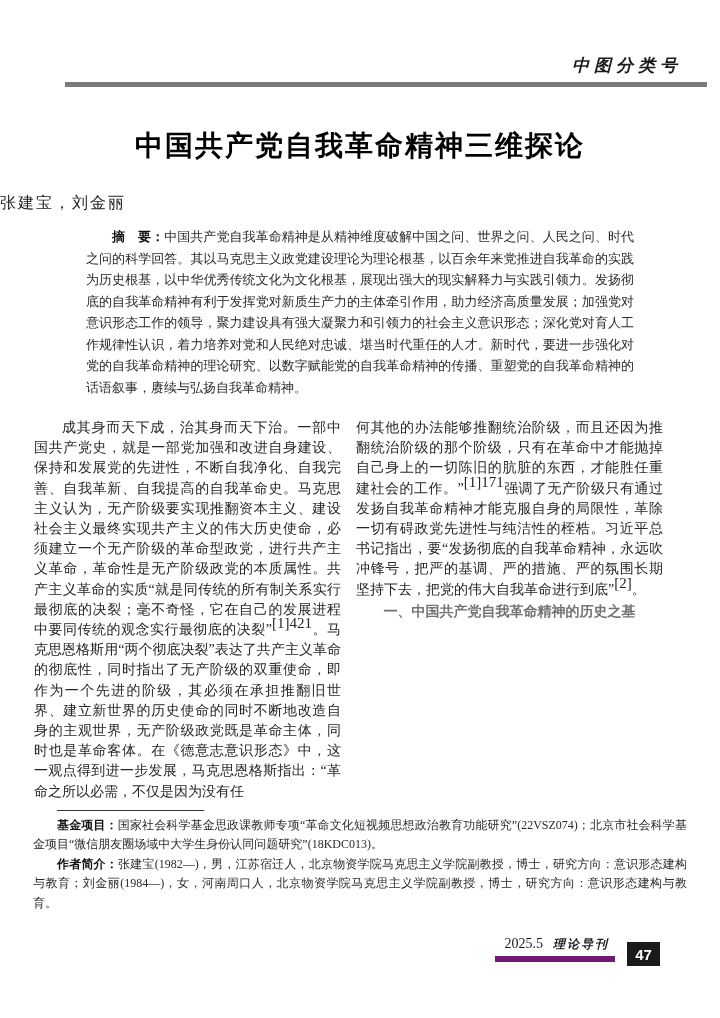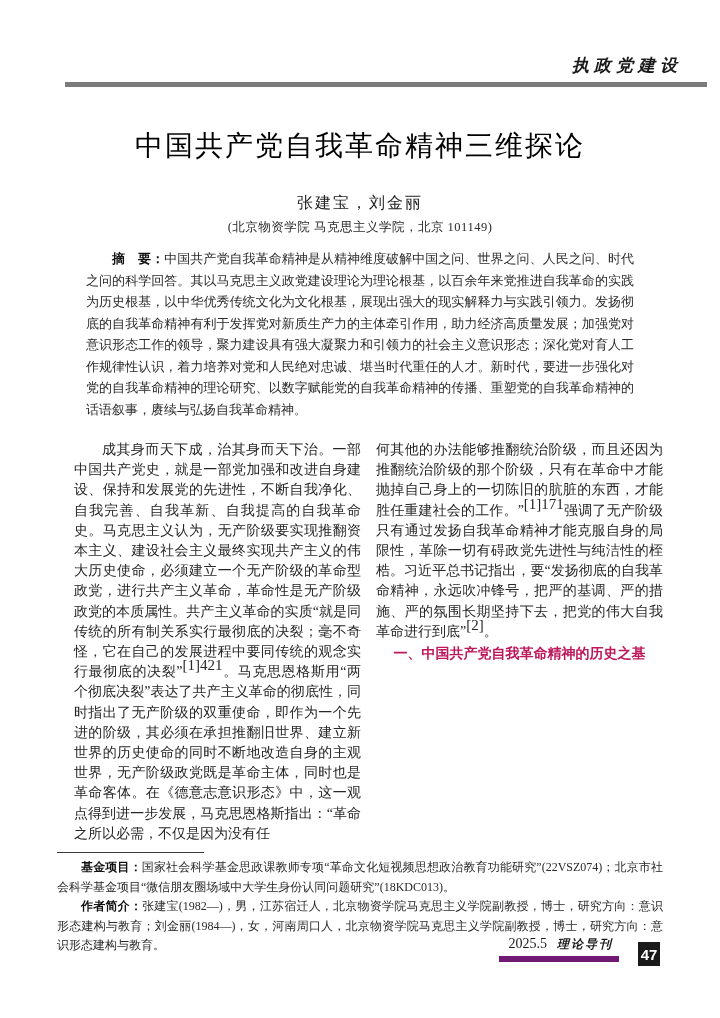--- a/index.html
+++ b/index.html
@@ -14,96 +14,95 @@
     position:absolute; top:54px; right:38px;
     font-size:17px; font-weight:bold; font-style:italic;
     letter-spacing:5px; color:#1a1a1a;
   }
   .header-rule {
     position:absolute; top:82px; left:65px; width:642px; height:5px;
     background:#7b7b7b;
   }
   
   .title {
-    margin:0; font-size:28px; line-height:40px; font-weight:400;
+    margin:0; font-size:28px; line-height:40px; font-weight:700;
     letter-spacing:2px; text-align:center; color:#000000;
     font-family:"Liberation Sans", sans-serif;
   }
   .authors {
-    margin-top:26px; text-align:center; font-size:16px; line-height:22px;
+    margin-top:26px; font-size:16px; line-height:22px;
     letter-spacing:2px; color:#1c1c1c;
   }
   .affiliation {
     margin-top:4px; text-align:center; font-size:12.5px; line-height:18px;
     letter-spacing:0.5px; color:#2a2a2a;
   }
   
   .abstract-block {
     margin:12px 86px 0 86px; font-size:13px; line-height:21.5px;
     text-align:justify; color:#2a2a2a;
   }
   .abstract-block p { margin:0; }
   .abstract-p { text-indent:2em; }
   .kw-p, .meta-p { text-indent:1em; }
   .lbl { font-weight:bold; color:#111; font-family:"Liberation Sans", sans-serif; font-style:normal; }
   .meta-p b { margin-left:1.6em; }
   .meta-p b:first-child { margin-left:0; }
   .meta-p span { margin-left:0.4em; }
   
   .columns {
-    display:flex; gap:15px; margin:20px 57px 0 74px; min-height:364px;
+    display:flex; gap:15px; margin:20px 57px 0 34px; min-height:364px;
     font-size:14px; line-height:20.2px; text-align:justify; color:#262626;
   }
   .col { flex:1; min-width:0; }
   .col p { margin:0; }
   .p-indent { text-indent:2em; }
   sup { font-size:15px; line-height:0; vertical-align:super; }
   .sec-heading {
     font-weight:bold; text-align:center; text-indent:0;
-    font-family:"Liberation Sans", sans-serif; color:#be185d;
+    font-family:"Liberation Sans", sans-serif; color:#737373;
     margin:1px 0 !important;
   }
   .sub-heading { font-weight:bold; font-style:italic; text-indent:2em; color:#111; }
   
   .fn-rule { margin:8px 0 5px 57px; width:147px; height:1px; background:#3a3a3a; }
   .footnotes {
-    margin:0 57px; font-size:12px; line-height:19.5px; text-align:justify;
+    margin:0 33px; font-size:12px; line-height:19.5px; text-align:justify;
     color:#2a2a2a;
   }
   .footnotes p { margin:0; text-indent:2em; }
   .fn-label { font-weight:bold; color:#111; font-family:"Liberation Sans", sans-serif; }
   
   .page-footer { position:absolute; right:60px; bottom:56px; display:flex; align-items:flex-end; }
   .footer-line {
     display:flex; align-items:baseline; border-bottom:6px solid #701a75;
     padding:0 6px 3px 10px;
   }
   .footer-issue { font-size:14px; color:#1a1a1a; }
   .footer-journal {
     font-size:12px; font-weight:bold; font-style:italic; margin-left:10px;
     letter-spacing:2px; color:#1a1a1a;
   }
   .footer-pageno {
     background:#1a1a1a; color:#ffffff; font-size:15px; font-weight:bold;
-    width:22px; height:24px; display:flex; align-items:center; justify-content:center;
-    margin-left:19px; margin-bottom:-4px;
+    width:33px; height:24px; display:flex; align-items:center; justify-content:center;
+    margin-left:12px; margin-bottom:-4px;
     font-family:"Liberation Sans", sans-serif;
   }
 </style>
 </head>
 <body>
 
 <div class="page">
 
-  <span class="section-label">执政党建设</span>
+  <span class="section-label">中图分类号</span>
   <div class="header-rule"></div>
 
   <h1 class="title">中国共产党自我革命精神三维探论</h1>
   <div class="authors">张建宝，刘金丽</div>
-  <div class="affiliation">(北京物资学院 马克思主义学院，北京 101149)</div>
 
   <div class="abstract-block">
     <p class="abstract-p"><b class="lbl">摘　要：</b><span>中国共产党自我革命精神是从精神维度破解中国之问、世界之问、人民之问、时代之问的科学回答。其以马克思主义政党建设理论为理论根基，以百余年来党推进自我革命的实践为历史根基，以中华优秀传统文化为文化根基，展现出强大的现实解释力与实践引领力。发扬彻底的自我革命精神有利于发挥党对新质生产力的主体牵引作用，助力经济高质量发展；加强党对意识形态工作的领导，聚力建设具有强大凝聚力和引领力的社会主义意识形态；深化党对育人工作规律性认识，着力培养对党和人民绝对忠诚、堪当时代重任的人才。新时代，要进一步强化对党的自我革命精神的理论研究、以数字赋能党的自我革命精神的传播、重塑党的自我革命精神的话语叙事，赓续与弘扬自我革命精神。</span></p>
   </div>
 
   <div class="columns">
     <div class="col">
       <p class="p-indent"><span>成其身而天下成，治其身而天下治。一部中国共产党史，就是一部党加强和改进自身建设、保持和发展党的先进性，不断自我净化、自我完善、自我革新、自我提高的自我革命史。马克思主义认为，无产阶级要实现推翻资本主义、建设社会主义最终实现共产主义的伟大历史使命，必须建立一个无产阶级的革命型政党，进行共产主义革命，革命性是无产阶级政党的本质属性。共产主义革命的实质“就是同传统的所有制关系实行最彻底的决裂；毫不奇怪，它在自己的发展进程中要同传统的观念实行最彻底的决裂”</span><sup>[1]421</sup><span>。马克思恩格斯用“两个彻底决裂”表达了共产主义革命的彻底性，同时指出了无产阶级的双重使命，即作为一个先进的阶级，其必须在承担推翻旧世界、建立新世界的历史使命的同时不断地改造自身的主观世界，无产阶级政党既是革命主体，同时也是革命客体。在《德意志意识形态》中，这一观点得到进一步发展，马克思恩格斯指出：“革命之所以必需，不仅是因为没有任</span></p>
     </div>
     <div class="col">

